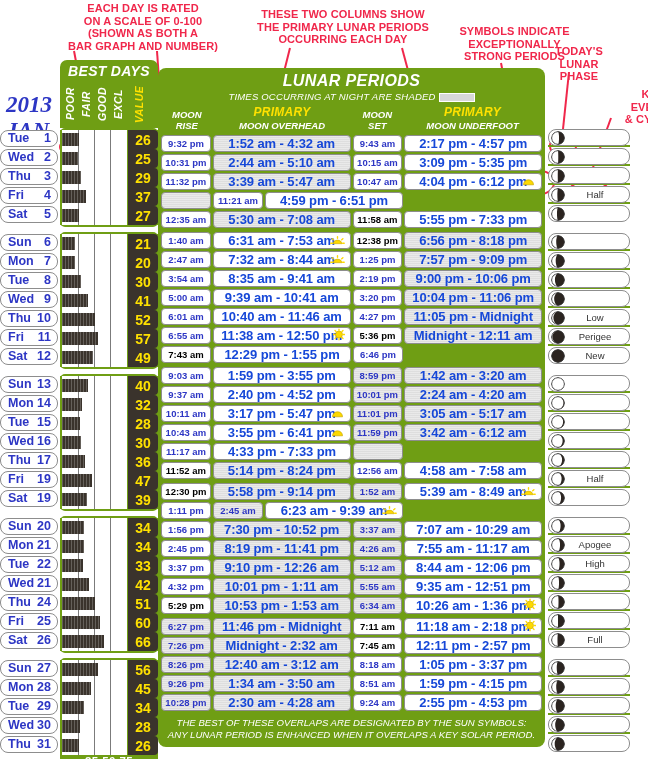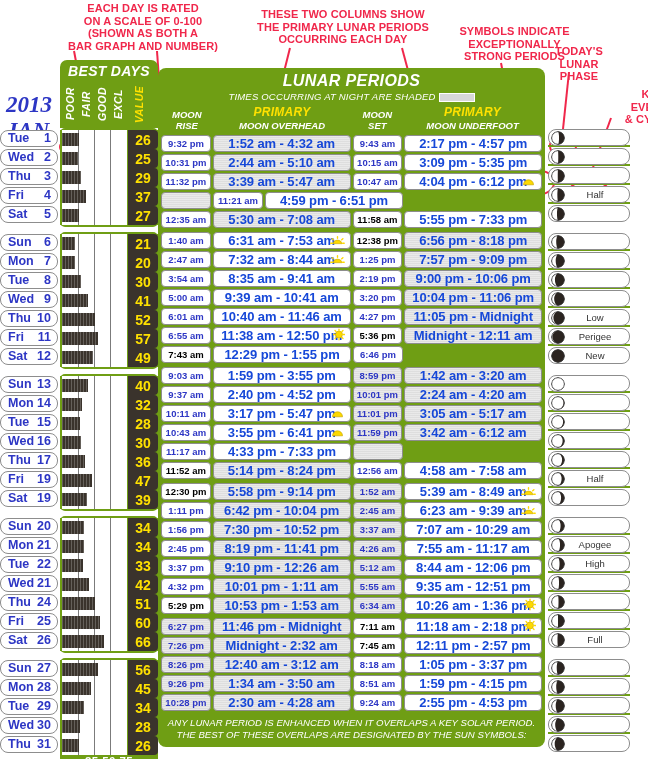--- a/index.html
+++ b/index.html
@@ -866,21 +866,20 @@
                   <line x1="0.8" y1="8.8" x2="2.4" y2="8.8"></line>
                   <line x1="12.6" y1="8.8" x2="14.2" y2="8.8"></line>
                   <line x1="2.1" y1="4.3" x2="3.3" y2="5.3"></line>
                   <line x1="12.9" y1="4.3" x2="11.7" y2="5.3"></line>
                   <line x1="7.5" y1="2.2" x2="7.5" y2="3.7"></line>
                 </g>
               </svg></span></div>
         </div>
         <div class="mrow">
           <div class="cell c-rise">1:11 pm</div>
-          <div class="cell c-over shaded">6:42 pm - 10:04 pm</div>
           <div class="cell c-set shaded">2:45 am</div>
           <div class="cell c-under">6:23 am - 9:39 am<span class="sym"><svg width="15" height="11" viewBox="0 0 15 11">
                 <path d="M3 9.2 a4.6 4.6 0 0 1 9 0 z" fill="#fdd900" stroke="#c9a800" stroke-width="0.6"></path>
                 <g stroke="#fdd900" stroke-width="1.4" stroke-linecap="round">
                   <line x1="0.8" y1="8.8" x2="2.4" y2="8.8"></line>
                   <line x1="12.6" y1="8.8" x2="14.2" y2="8.8"></line>
                   <line x1="2.1" y1="4.3" x2="3.3" y2="5.3"></line>
                   <line x1="12.9" y1="4.3" x2="11.7" y2="5.3"></line>
                   <line x1="7.5" y1="2.2" x2="7.5" y2="3.7"></line>
                 </g>
@@ -968,22 +967,22 @@
         </div>
         <div class="mrow">
           <div class="cell c-rise shaded">10:28 pm</div>
           <div class="cell c-over shaded">2:30 am - 4:28 am</div>
           <div class="cell c-set">9:24 am</div>
           <div class="cell c-under">2:55 pm - 4:53 pm</div>
         </div>
       </div>
     </div>
   <div class="footnote">
+    <div>THE BEST OF THESE OVERLAPS ARE DESIGNATED BY THE SUN SYMBOLS:</div>
     <div>ANY LUNAR PERIOD IS ENHANCED WHEN IT OVERLAPS A KEY SOLAR PERIOD.</div>
-    <div>THE BEST OF THESE OVERLAPS ARE DESIGNATED BY THE SUN SYMBOLS:</div>
 
   </div>
 </div>
 
 <div id="right-panel">
     <div class="pgroup">
       <div class="prow">
         <div class="ppill">
           <span class="moon" style="border:none"><svg width="14" height="14" viewBox="0 0 14 14">
               <circle cx="7" cy="7" r="6.4" fill="#ffffff"></circle>

